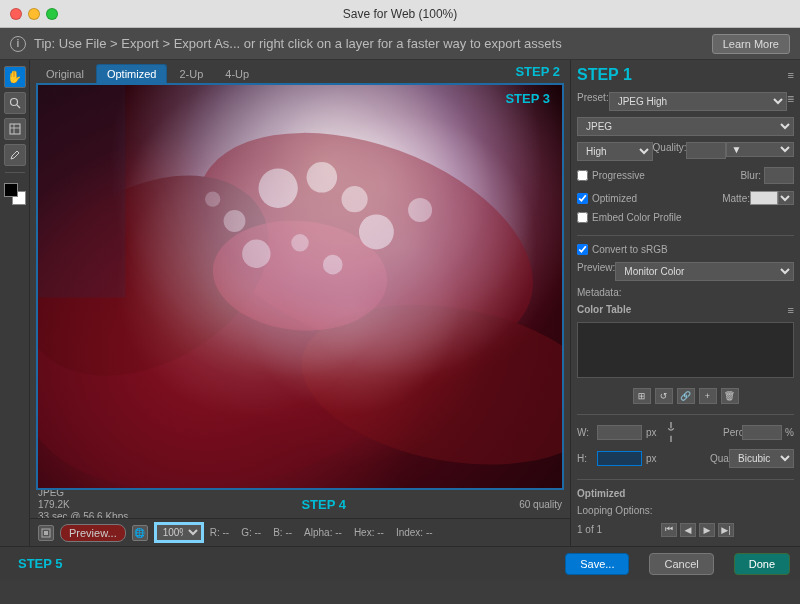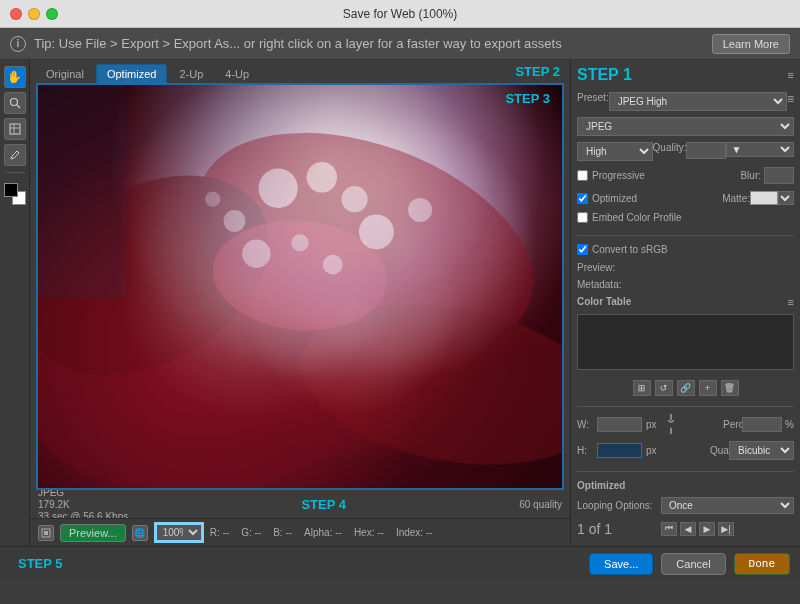--- a/index.html
+++ b/index.html
@@ -229,25 +229,25 @@
       height: 28px;
       display: flex;
       align-items: center;
       padding: 0 8px;
       gap: 6px;
       border-top: 1px solid #2a2a2a;
       font-size: 10px;
       color: #aaa;
     }
     .status-preview-btn {
-      background: #15803d;
+      background: #7f1d1d;
       border: 1px solid #777;
       color: #ccc;
       padding: 2px 8px;
-      border-radius: 3px;
+      border-radius: 8px;
       font-size: 11px;
       cursor: pointer;
     }
     .status-zoom {
       display: flex;
       align-items: center;
       gap: 2px;
     }
     .zoom-select {
       background: #555;
@@ -419,21 +419,21 @@
     .anim-btn {
       width: 16px; height: 14px;
       background: #555;
       border: 1px solid #666;
       display: flex; align-items: center; justify-content: center;
       cursor: pointer;
       color: #ccc;
       font-size: 9px;
     }
     .frame-info {
-      font-size: 14px;
+      font-size: 10px;
       color: #aaa;
     }
 
     .icon-row {
       display: flex;
       align-items: center;
       gap: 4px;
       justify-content: center;
       margin: 2px 0;
     }
@@ -448,21 +448,21 @@
     }
 
     
     .bottom-buttons {
       background: #3a3a3a;
       height: 34px;
       display: flex;
       align-items: center;
       justify-content: flex-end;
       padding: 0 10px;
-      gap: 8px;
+      gap: 20px;
       border-top: 1px solid #2a2a2a;
     }
     .step5-label {
       color: #00bcd4;
       font-size: 13px;
       font-weight: bold;
       margin-right: auto;
       margin-left: 8px;
     }
     .bottom-btn {
@@ -473,24 +473,23 @@
       border: 1px solid #777;
       color: #ddd;
       background: #5a5a5a;
     }
     .bottom-btn.save {
       background: #0078d4;
       border-color: #005fa3;
       color: #fff;
     }
     .bottom-btn.done {
-      background: #a16207;
+      background: #0f766e;
       border-color: #3a6a3a;
       color: #fff;
-      font-family: Liberation Mono, monospace;
     }
 
     
     ::-webkit-scrollbar { width: 6px; height: 6px; }
     ::-webkit-scrollbar-track { background: #2a2a2a; }
     ::-webkit-scrollbar-thumb { background: #666; border-radius: 3px; }
   </style>
 </head>
 <body>
 
@@ -685,20 +684,23 @@
 
     <div class="separator"></div>
 
     <div class="checkbox-row" style="margin-bottom:3px;">
       <input type="checkbox" checked="" style="">
       <span class="panel-label">Convert to sRGB</span>
     </div>
 
     <div class="panel-row">
       <span class="panel-label">Preview:</span>
+      <select class="panel-select">
+        <option>Monitor Color</option>
+      </select>
     </div>
 
     <div class="panel-row">
       <span class="panel-label">Metadata:</span>
     </div>
 
     <div class="section-header">
       <span class="section-title">Color Table</span>
       <span style="color:#aaa; cursor:pointer;">≡</span>
     </div>
@@ -747,24 +749,20 @@
       </div>
     </div>
 
     <div class="separator"></div>
 
     <div class="section-header">
       <span class="section-title">Optimized</span>
     </div>
     <div class="anim-row">
       <span class="anim-label">Looping Options:</span>
-      <select class="anim-select">
-        <option>Once</option>
-        <option>Forever</option>
-      </select>
     </div>
     <div class="anim-row">
       <span class="anim-label frame-info">1 of 1</span>
       <div class="anim-controls">
         <div class="anim-btn">⏮</div>
         <div class="anim-btn">◀</div>
         <div class="anim-btn">▶</div>
         <div class="anim-btn">▶|</div>
       </div>
     </div>

